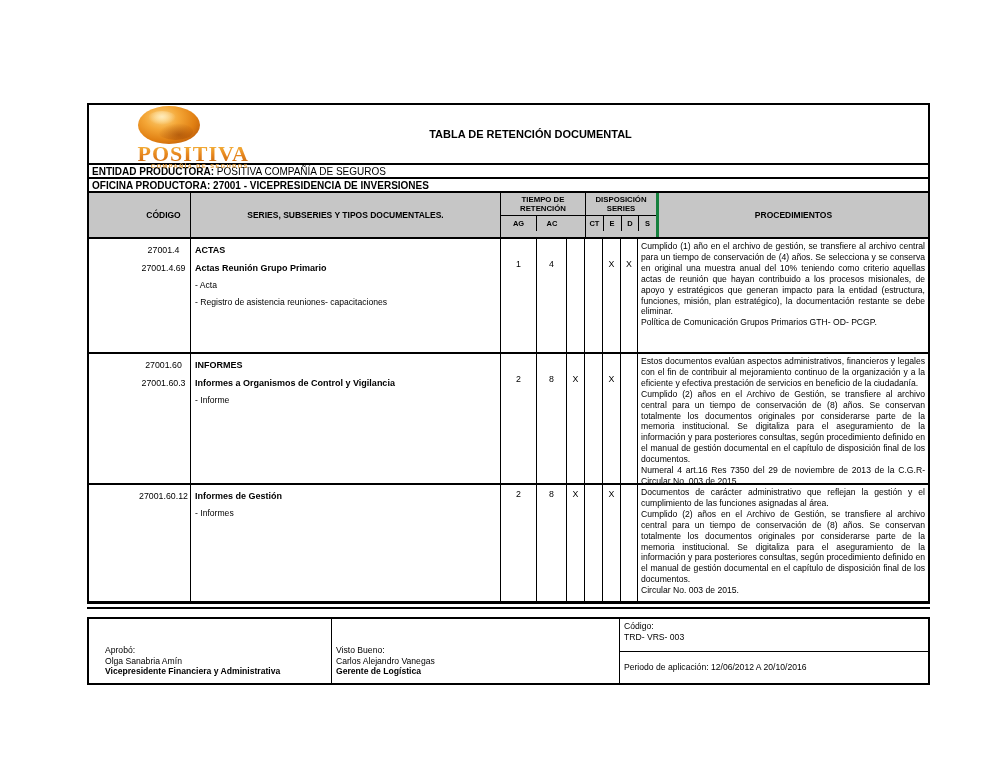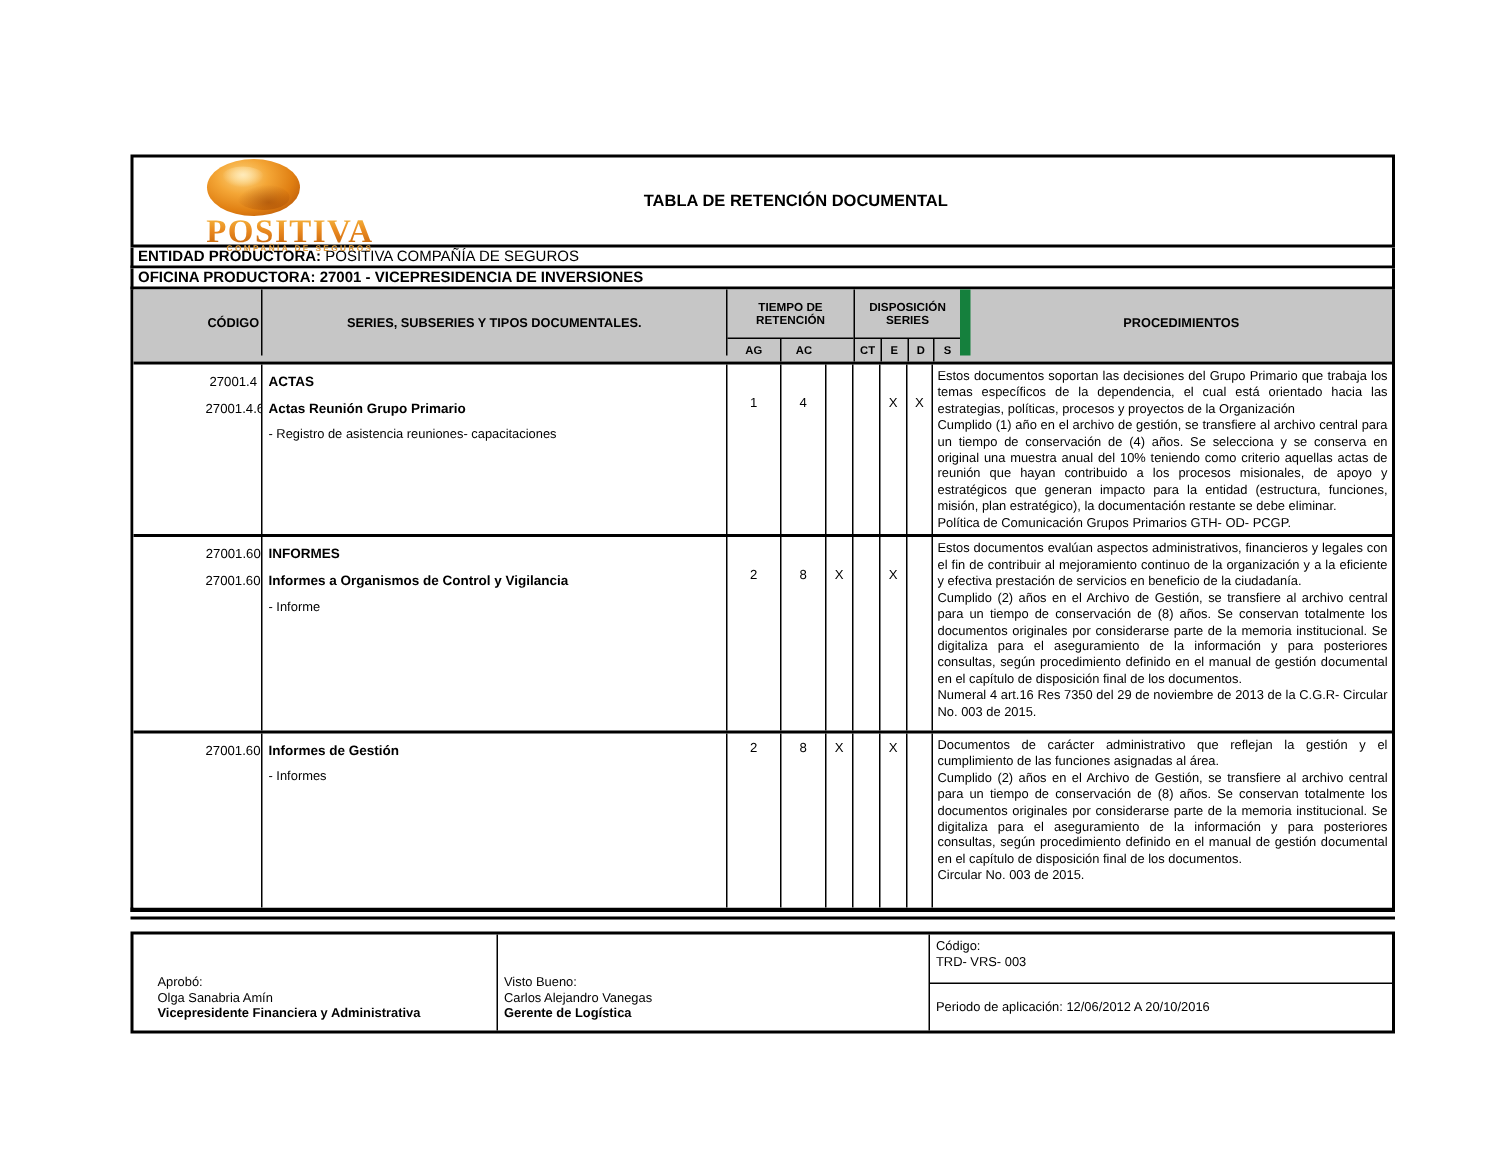--- a/index.html
+++ b/index.html
@@ -26,30 +26,30 @@
   .prodrow { height:14px; border:2px solid #000; border-top:none; display:flex; align-items:center; padding:0 3px; font-size:10px; background:#fff; overflow:hidden; }
   .prodrow .lbl { font-weight:bold; white-space:pre; }
   .prodrow .val { white-space:pre; }
   .prodrow.bold .val { font-weight:bold; }
 
   
   .table { border:2px solid #000; border-top:none; border-bottom:3px solid #000; }
   .trow { display:flex; width:100%; }
   .c { border-right:1px solid #000; overflow:hidden; }
   .c:last-child { border-right:none; }
-  .w-cod { width:86px;padding-left:48px; }  .w-ser { width:310px; } .w-ag { width:36px; } .w-ac { width:30px; }
+  .w-cod { width:102px;padding-left:48px; }  .w-ser { width:310px; } .w-ag { width:36px; } .w-ac { width:30px; }
   .w-ct { width:18px; } .w-e { width:18px; } .w-d { width:18px; } .w-s { width:17px; }
   .w-proc { flex:1; }
 
   .thead { background:#c6c6c6; }
   .thead .c { display:flex; align-items:center; justify-content:center; text-align:center; font-weight:bold; }
   .th-main { font-size:8.5px; height:44px; }
   .grp { display:flex; flex-direction:column; width:84px; }
   .grp2 { width:71px; }
-  .grp-top { height:33px; display:flex; border-bottom:1px solid #000; }
+  .grp-top { height:23px; display:flex; border-bottom:1px solid #000; }
   .grp-top .gcell { flex:1; display:flex; align-items:center; justify-content:center; text-align:center; font-weight:bold; font-size:7.8px; line-height:9px; padding:1px; }
   .grp-bot { height:15px; display:flex; }
   .grp-bot .c { display:flex; align-items:center; justify-content:center; font-weight:bold; font-size:7.5px; height:15px; }
 
   .drow { display:flex; border-top:2px solid #000; background:#fff; }
   .cod-cell { font-size:8.8px; text-align:center; padding-top:2px; }
   .cod-line { line-height:18px; }
   .ser-cell { padding:2px 0 0 4px; }
   .ser-title { font-weight:bold; font-size:9px; line-height:18px; }
   .ser-sub { font-weight:bold; font-size:9px; line-height:18px; }
@@ -116,41 +116,41 @@
           <div class="grp-top">
             <div class="gcell">DISPOSICIÓN SERIES</div>
           </div>
           <div class="grp-bot">
             <div class="c w-ct">CT</div>
             <div class="c w-e">E</div>
             <div class="c w-d">D</div>
             <div class="c w-s" style="border-right:none">S</div>
           </div>
         </div>
-        <div class="c w-proc th-main" style="border-left:7px solid #15803d">PROCEDIMIENTOS</div>
+        <div class="c w-proc th-main" style="border-left:3px solid #15803d">PROCEDIMIENTOS</div>
       </div>
 
       <div class="trow drow h-r1 pt18">
         <div class="c w-cod cod-cell">
           <div class="cod-line">27001.4</div>
           <div class="cod-line">27001.4.69</div>
         </div>
         <div class="c w-ser ser-cell">
           <div class="ser-title">ACTAS</div>
           <div class="ser-sub">Actas Reunión Grupo Primario</div>
+          <div class="ser-doc">- Acta</div>
           <div class="ser-doc">- Registro de asistencia reuniones- capacitaciones</div>
         </div>
         <div class="c w-ag val-cell">1</div>
         <div class="c w-ac val-cell">4</div>
         <div class="c w-ct val-cell"></div>
         <div class="c w-e val-cell"></div>
         <div class="c w-d val-cell">X</div>
         <div class="c w-s val-cell">X</div>
         <div class="c w-proc proc-cell">
-          <p>Estos documentos soportan las decisiones del Grupo Primario que trabaja los temas específicos de la dependencia, el cual está orientado hacia las estrategias, políticas, procesos y proyectos de la Organización</p>
           <p>Cumplido (1) año en el archivo de gestión, se transfiere al archivo central para un tiempo de conservación de (4) años. Se selecciona y se conserva en original una muestra anual del 10% teniendo como criterio aquellas actas de reunión que hayan contribuido a los procesos misionales, de apoyo y estratégicos que generan impacto para la entidad (estructura, funciones, misión, plan estratégico), la documentación restante se debe eliminar.</p>
           <p>Política de Comunicación Grupos Primarios GTH- OD- PCGP.</p>
         </div>
       </div>
 
       <div class="trow drow h-r2 pt18">
         <div class="c w-cod cod-cell">
           <div class="cod-line">27001.60</div>
           <div class="cod-line">27001.60.3</div>
         </div>

